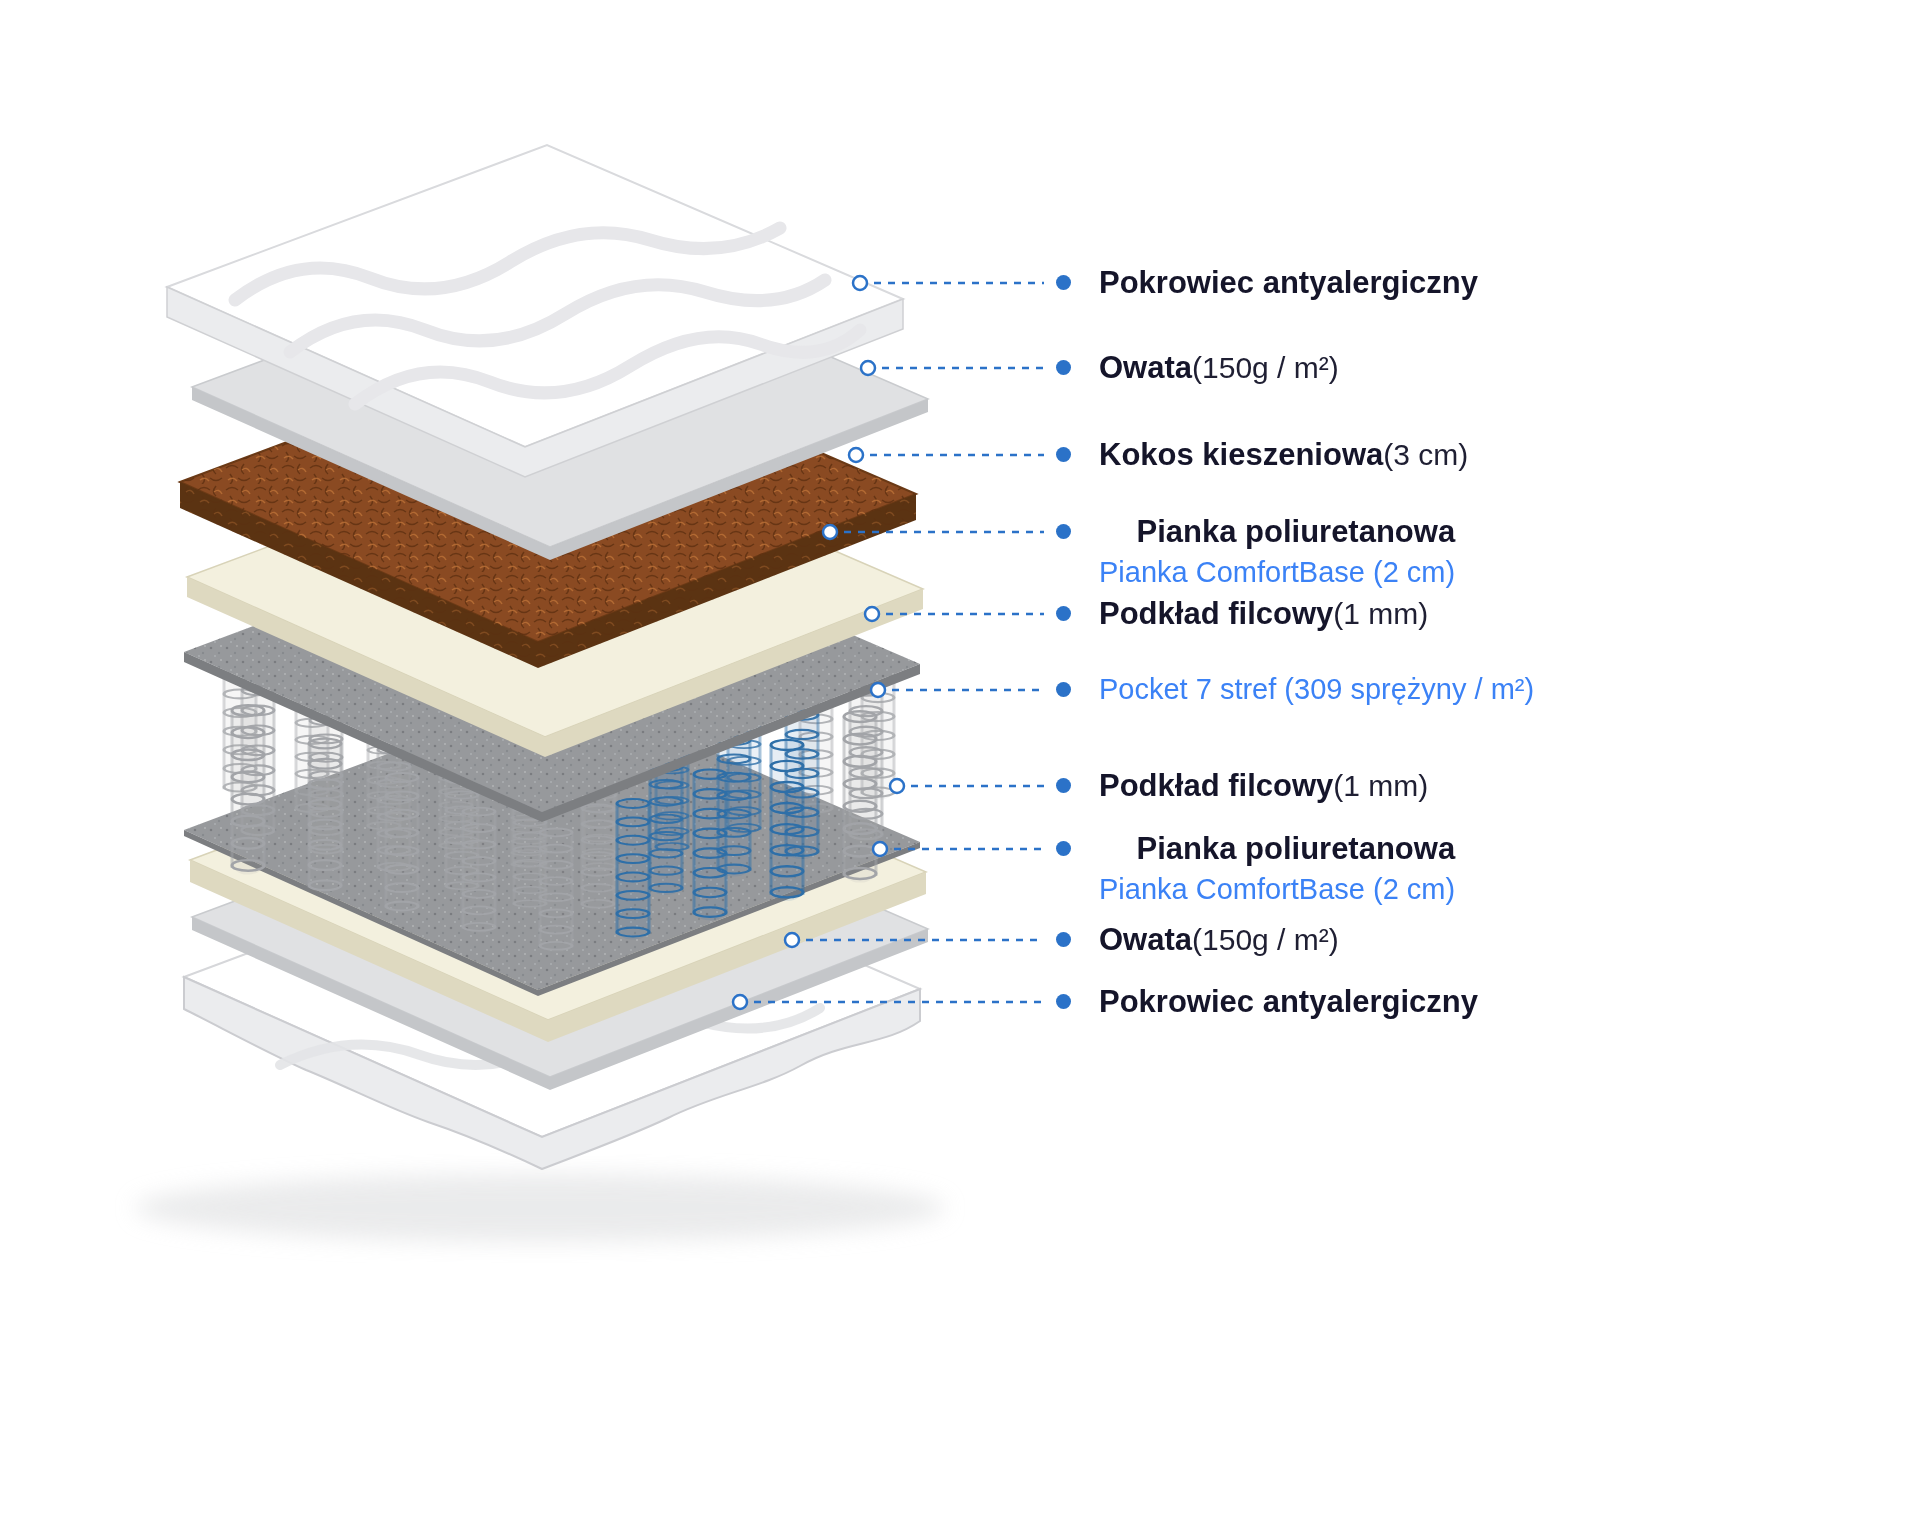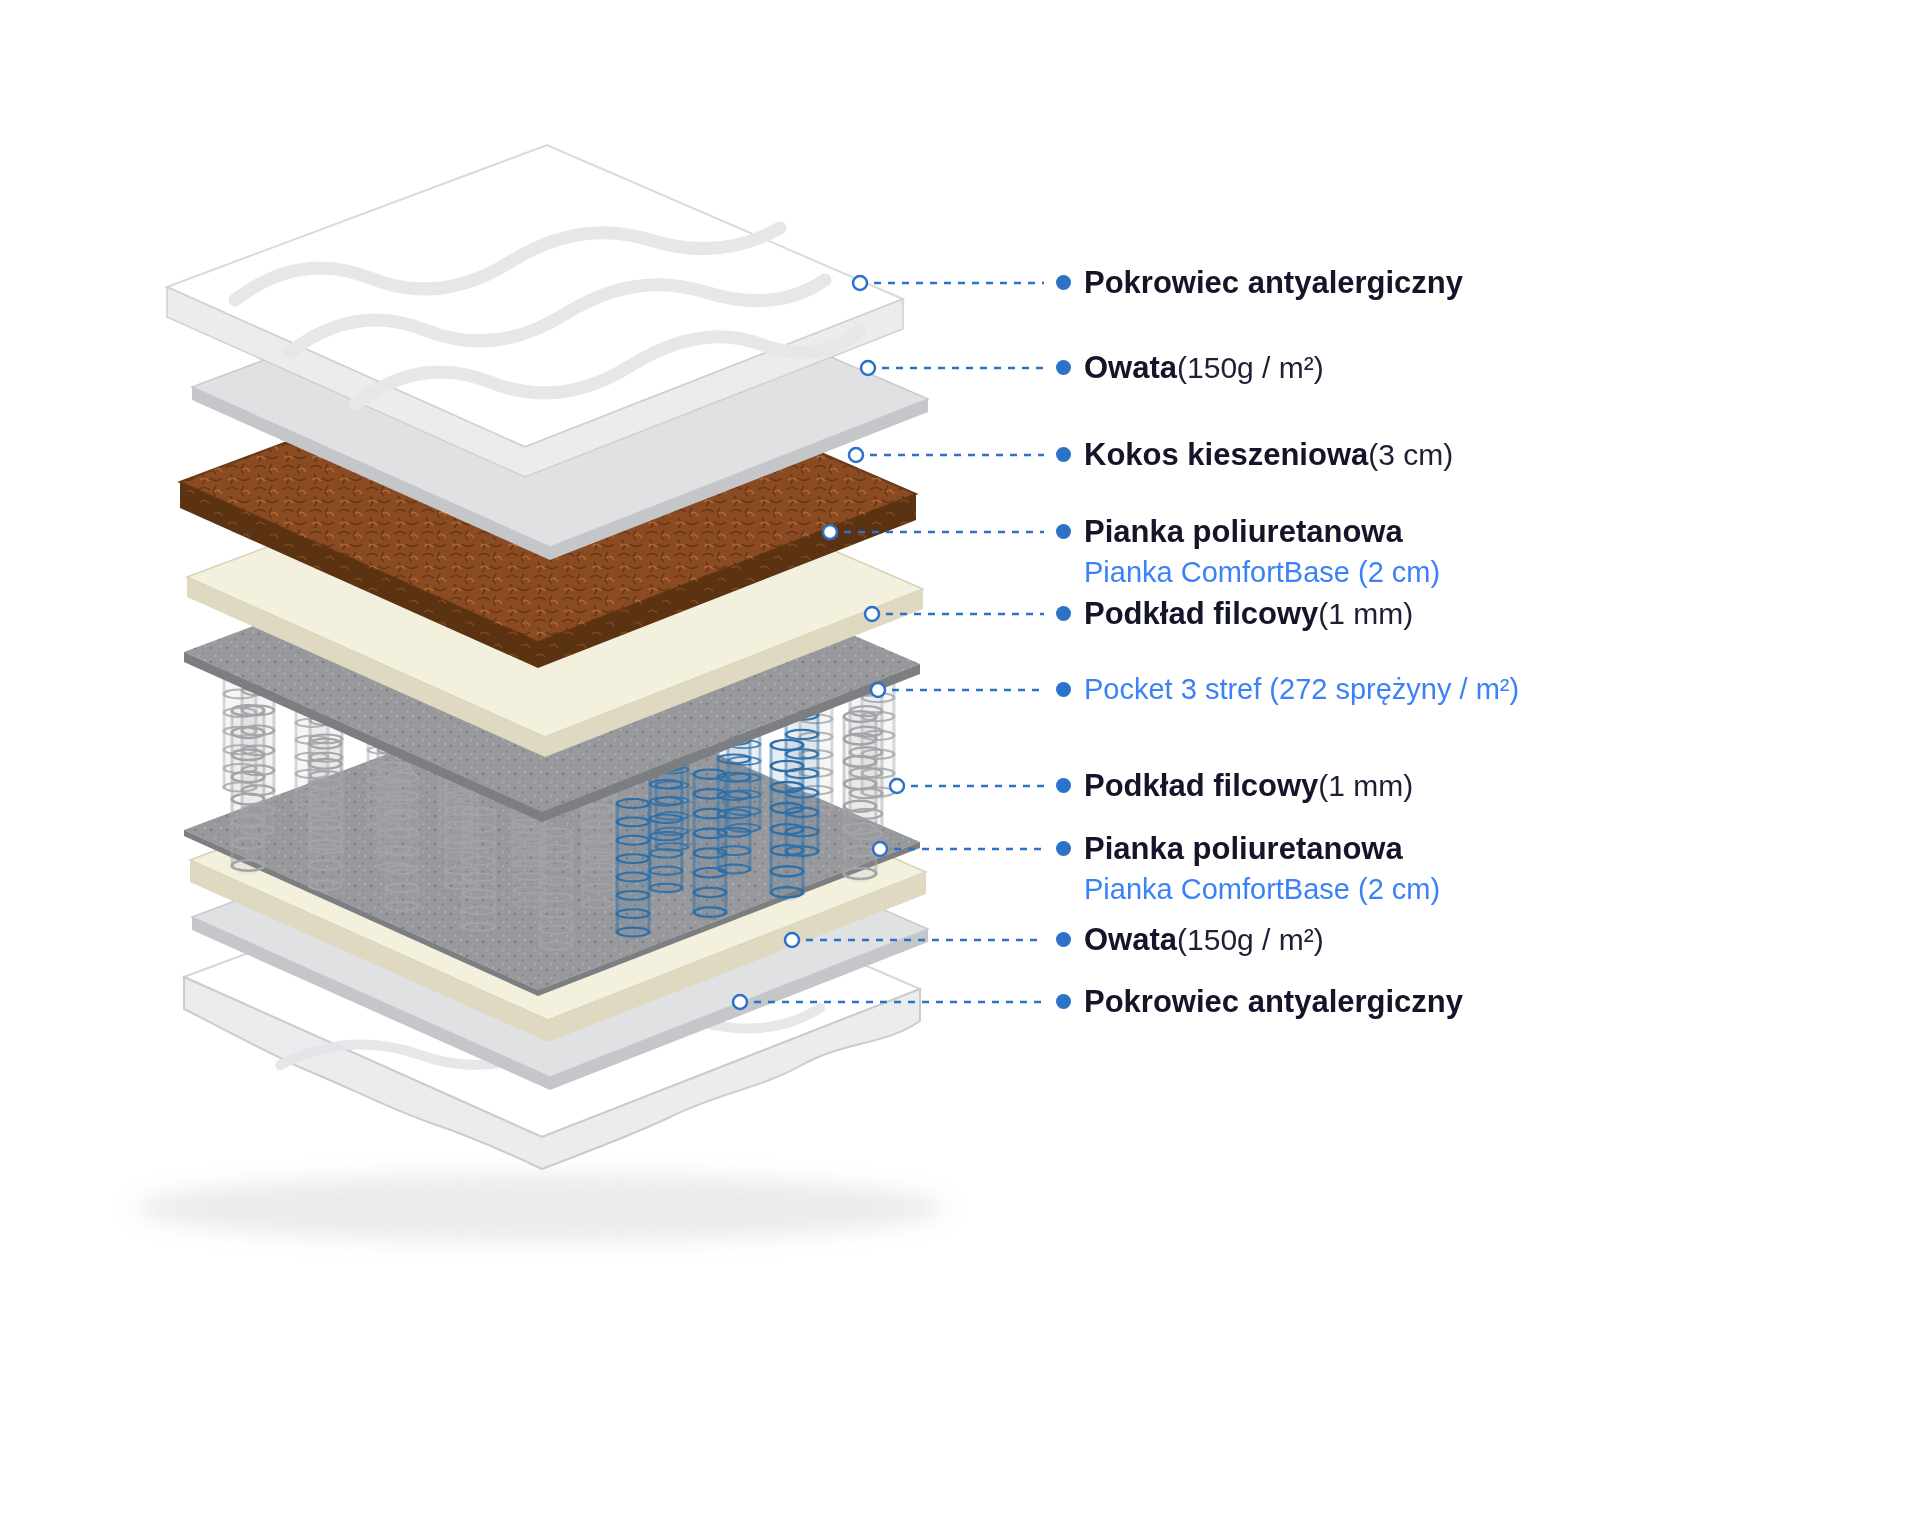--- a/index.html
+++ b/index.html
@@ -1,20 +1,20 @@
 <!DOCTYPE html>
 <html><head>
 <meta charset="utf-8">
 <style>
   html,body{margin:0;padding:0;background:#ffffff;}
   body{width:1920px;height:1532px;font-family:"Liberation Sans",sans-serif;color:#1b1b29;}
   .stage{position:relative;width:1920px;height:1532px;overflow:hidden;background:#ffffff;}
   svg.diagram{position:absolute;left:0;top:0;}
   .labels{position:absolute;left:0;top:0;width:100%;height:100%;}
-  .label{position:absolute;left:1056px;display:flex;align-items:flex-start;gap:13px;}
+  .label{position:absolute;left:1056px;display:flex;align-items:flex-start;gap:28px;text-align:right;}
   .dot{width:15px;height:15px;border-radius:50%;background:#2b72c8;margin-top:13px;flex:none;}
   .l-line1{white-space:nowrap;}
   .l-title{font-weight:700;font-size:31px;line-height:41px;color:#15152a;}
   .l-detail{font-weight:400;font-size:30px;line-height:41px;color:#1f1f33;}
   .l-sub{font-weight:400;font-size:29px;line-height:38px;color:#3b82f6;margin-top:1px;white-space:nowrap;}
   .row-b{opacity:.82;}
   .row-m{opacity:.94;}
   .coil-use{stroke-width:3;}
 </style>
 </head>
@@ -210,21 +210,21 @@
   <div class="label" style="top:593px">
     <span class="dot"></span>
     <div class="txt">
       <div class="l-line1"><span class="l-title">Podkład filcowy</span><span class="l-detail">(1 mm)</span></div>
     </div>
   </div>
 
   <div class="label" style="top:669px">
     <span class="dot"></span>
     <div class="txt">
-      <div class="l-sub">Pocket 3 stref (272 sprężyny / m²)</div>
+      <div class="l-sub">Pocket 7 stref (309 sprężyny / m²)</div>
     </div>
   </div>
 
   <div class="label" style="top:765px">
     <span class="dot"></span>
     <div class="txt">
       <div class="l-line1"><span class="l-title">Podkład filcowy</span><span class="l-detail">(1 mm)</span></div>
     </div>
   </div>
 

